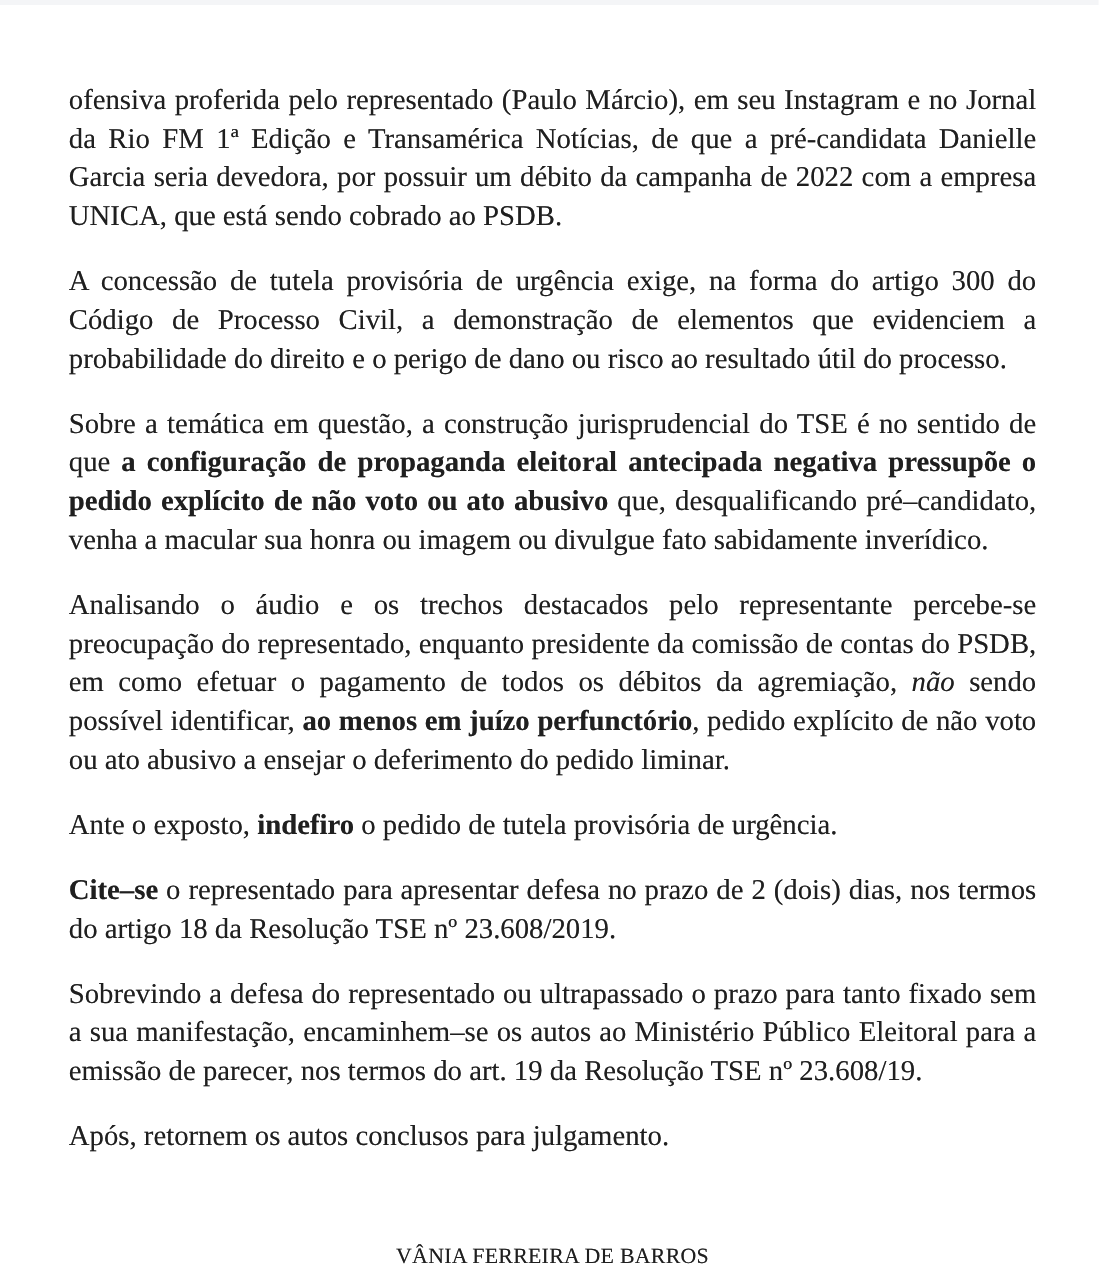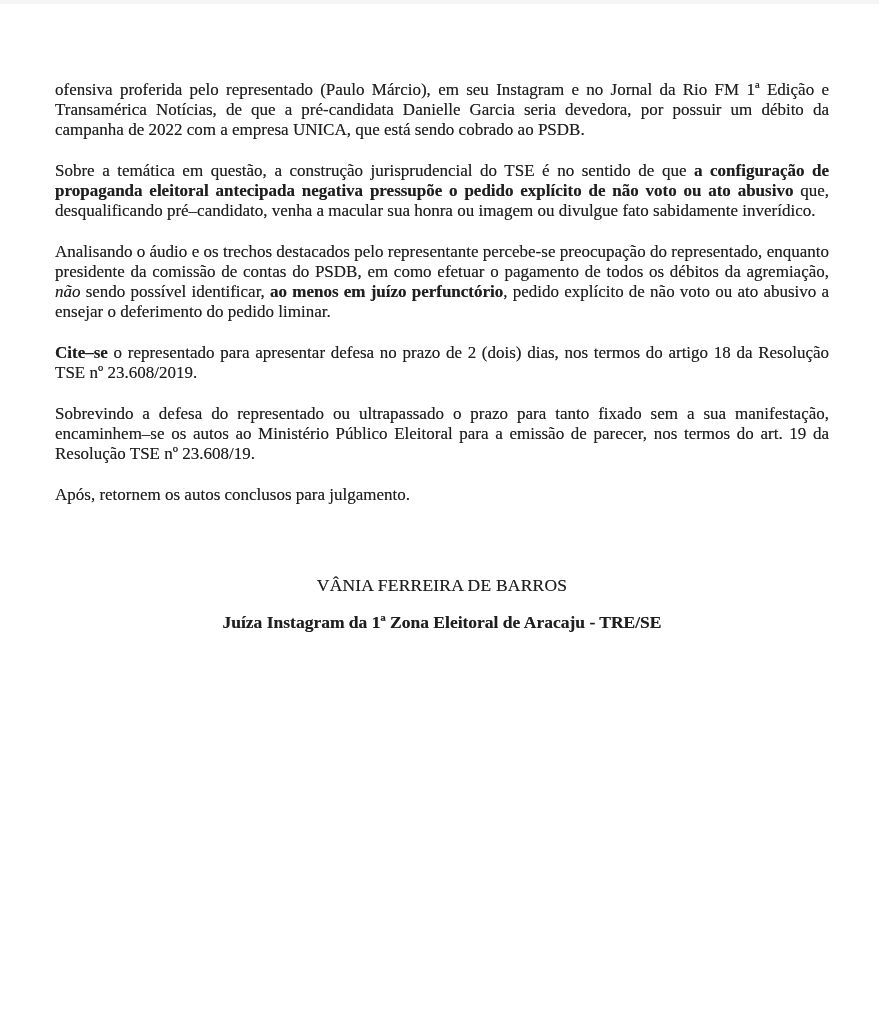--- a/index.html
+++ b/index.html
@@ -23,23 +23,23 @@
     padding: 64px 50px 0 55px;
     position: relative;
   }
   .page-top-edge {
     position: absolute;
     top: 0; left: 0; right: 0;
     height: 4px;
     background: #f4f5f7;
   }
   .doc-body .para {
-    margin: 16px 0 21px 0;
-    font-size: 17px;
-    line-height: 20px;
+    margin: 0 0 21px 0;
+    font-size: 23px;
+    line-height: 31px;
     text-align: justify;
     text-shadow: 0 0 0.4px rgba(20,20,20,0.55);
   }
   .seg { white-space: pre-wrap; }
   .seg.b  { font-weight: bold; }
   .seg.i  { font-style: italic; }
   .seg.bi { font-weight: bold; }
   .signature {
     margin-top: 70px;
     text-align: center;
@@ -63,29 +63,35 @@
 
 <div class="page">
   <div class="page-top-edge"></div>
 
   <div class="doc-body">
 
     <p class="para">
       <span class="seg">ofensiva proferida pelo representado (Paulo Márcio), em seu Instagram e no Jornal da Rio FM 1ª Edição e Transamérica Notícias, de que a pré-candidata Danielle Garcia seria devedora, por possuir um débito da campanha de 2022 com a empresa UNICA, que está sendo cobrado ao PSDB.</span>
     </p>
 
+    <p class="para">
+      <span class="seg">A concessão de tutela provisória de urgência exige, na forma do artigo 300 do Código de Processo Civil, a demonstração de elementos que evidenciem a probabilidade do direito e o perigo de dano ou risco ao resultado útil do processo.</span>
+    </p>
 
     <p class="para">
       <span class="seg">Sobre a temática em questão, a construção jurisprudencial do TSE é no sentido de que </span><span class="seg b">a configuração de propaganda eleitoral antecipada negativa pressupõe o pedido explícito de não voto ou ato abusivo</span><span class="seg"> que, desqualificando pré–candidato, venha a macular sua honra ou imagem ou divulgue fato sabidamente inverídico.</span>
     </p>
 
     <p class="para">
       <span class="seg">Analisando o áudio e os trechos destacados pelo representante percebe-se preocupação do representado, enquanto presidente da comissão de contas do PSDB, em como efetuar o pagamento de todos os débitos da agremiação, </span><span class="seg i">não</span><span class="seg"> sendo possível identificar, </span><span class="seg b">ao menos em </span><span class="seg bi">juízo perfunctório</span><span class="seg">, pedido explícito de não voto ou ato abusivo a ensejar o deferimento do pedido liminar.</span>
     </p>
 
+    <p class="para">
+      <span class="seg">Ante o exposto, </span><span class="seg b">indefiro</span><span class="seg"> o pedido de tutela provisória de urgência.</span>
+    </p>
 
     <p class="para">
       <span class="seg b">Cite–se</span><span class="seg"> o representado para apresentar defesa no prazo de 2 (dois) dias, nos termos do artigo 18 da Resolução TSE nº 23.608/2019.</span>
     </p>
 
     <p class="para">
       <span class="seg">Sobrevindo a defesa do representado ou ultrapassado o prazo para tanto fixado sem a sua manifestação, encaminhem–se os autos ao Ministério Público Eleitoral para a emissão de parecer, nos termos do art. 19 da Resolução TSE nº 23.608/19.</span>
     </p>
 
     <p class="para">

